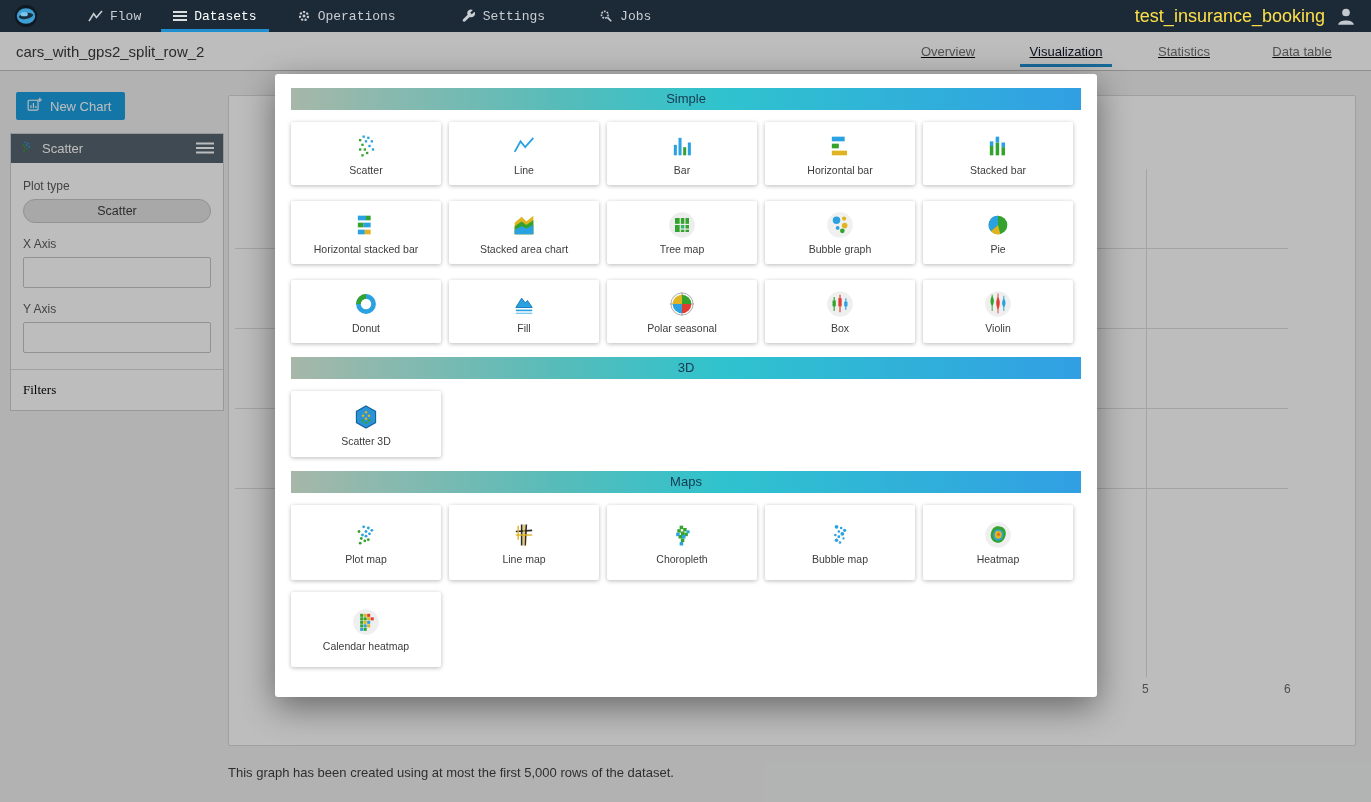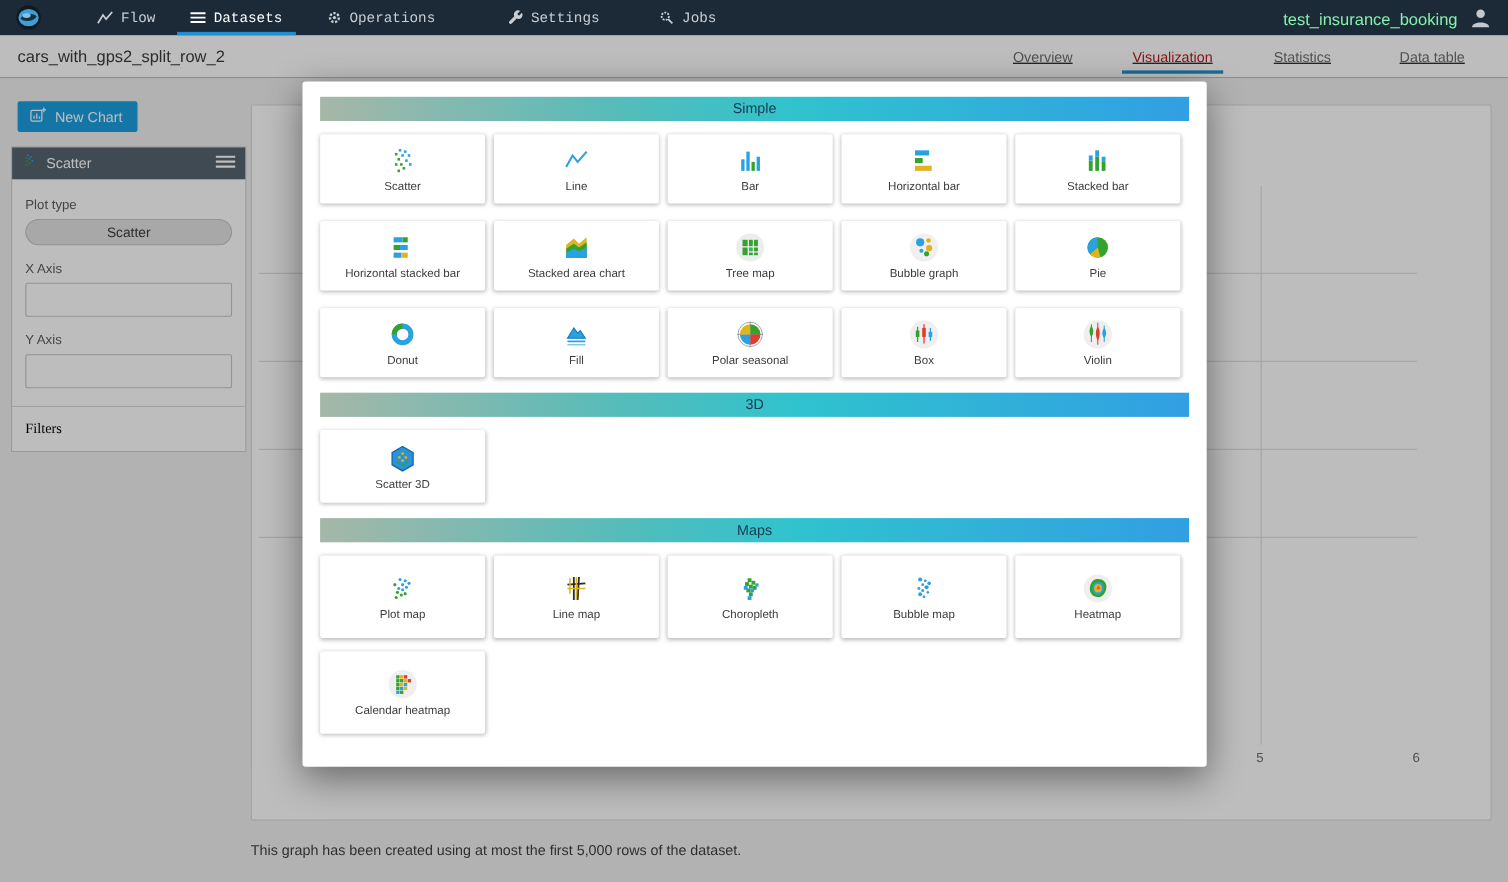--- a/index.html
+++ b/index.html
@@ -8,29 +8,29 @@
 
   
   .topnav { position:absolute; top:0; left:0; width:100%; height:32px; background:#1c2a38; display:flex; align-items:center; z-index:20; }
   .logo { width:24px; height:24px; margin-left:14px; border-radius:50%; flex:none; }
   .navitems { display:flex; align-items:center; height:100%; margin-left:34px;font-family:Liberation Mono, monospace; }
   .navitem { position:relative; height:100%; display:flex; align-items:center; gap:7px; padding:0 16px; color:#c9ced3; font-size:13px; cursor:pointer; }
   .navitem.nv-op { margin-left:8px; } .navitem.nv-set { margin-left:34px; } .navitem.nv-jobs { margin-left:22px;align-items:center; }
   .navitem.active { color:#fff; }
   .navitem.active::after { content:""; position:absolute; left:4px; right:4px; bottom:0; height:3px; background:#1f8fd0; }
   .navicon svg { display:block; }
-  .nav-right { margin-left:auto; display:flex; align-items:flex-end; gap:10px; padding-right:14px; color:#86efac; font-size:15px; }
+  .nav-right { margin-left:auto; display:flex; align-items:center; gap:10px; padding-right:14px; color:#fde047; font-size:18px; }
   .avatar svg { display:block; }
 
   
   .titlebar { position:absolute; top:32px; left:0; width:100%; height:39px; background:#ffffff; border-bottom:1px solid #bfbfbf; display:flex; align-items:center; }
   .dataset-title { margin-left:16px; font-size:15px; color:#3a3a3a; }
   .tabs { margin-left:auto; display:flex; height:100%; margin-right:10px;text-decoration:underline; }
   .tab { position:relative; width:118px; display:flex; align-items:center; justify-content:center; font-size:13px; color:#6f6f6f; cursor:pointer; }
-  .tab.active { color:#b91c1c;text-align:right; }
+  .tab.active { color:#0f172a;text-align:right; }
   .tab.active::after { content:""; position:absolute; left:13px; right:13px; bottom:3px; height:3px; background:#1f8fd0; }
 
   
   .sidebar { position:absolute; top:71px; left:0; width:233px; bottom:0; }
   .new-chart-btn { position:absolute; left:16px; top:21px; height:28px; padding:0 14px 0 10px; background:#1ba0e1; border:none; border-radius:2px; color:#fff; font-size:13px; font-family:inherit; display:flex; align-items:center; gap:7px; cursor:pointer; }
   .chart-panel { position:absolute; left:10px; top:62px; width:214px; background:#fff; border:1px solid #cfcfcf; }
   .panel-head { height:29px; background:#57646f; display:flex; align-items:center; padding:0 9px; gap:8px; }
   .panel-title { color:#fff; font-size:13px; flex:1; }
   .panel-body { padding:10px 12px 8px 12px; }
   .sec-row { display:flex; align-items:center; justify-content:space-between; padding:2px 0 8px 0; font-size:13px; color:#474747; cursor:pointer; }

